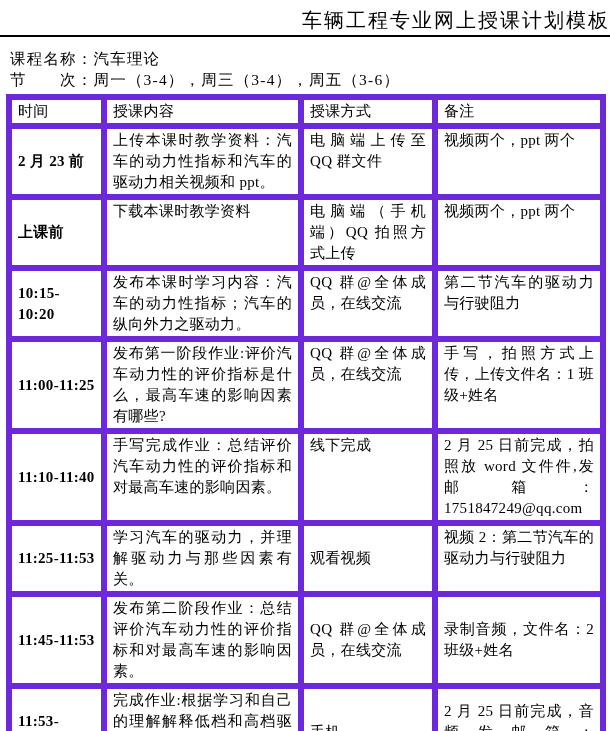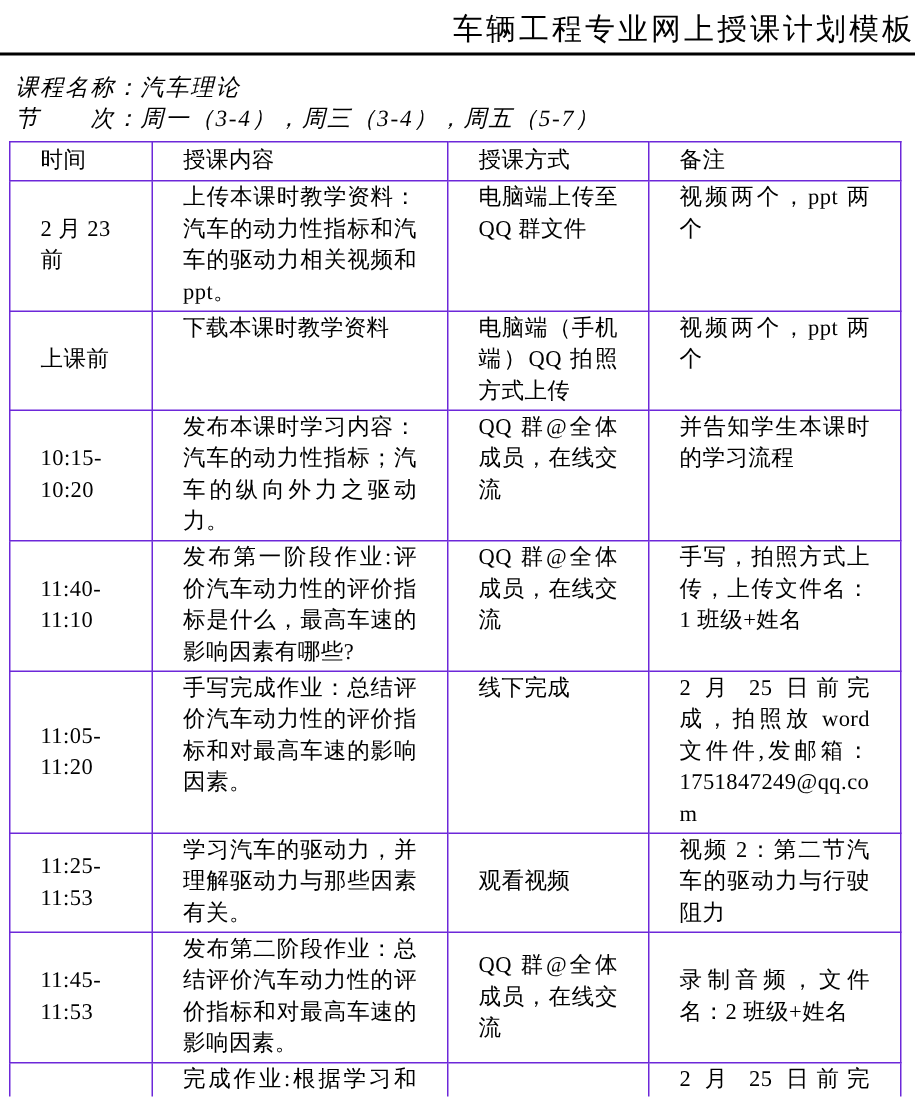--- a/index.html
+++ b/index.html
@@ -27,41 +27,41 @@
     border-bottom: 2px solid #000;
     margin-top: 3px;
     width: 610px;
   }
 
   .info {
     padding: 11px 10px 4px 10px;
     font-size: 15.5px;
     letter-spacing: 1.2px;
   }
-  .info-line { line-height: 21px; font-style: italic; }
+  .info-line { line-height: 21px; }
 
   table.schedule {
     border-collapse: collapse;
     table-layout: fixed;
     margin-left: 6px;
     width: 594px;
   }
   .schedule th, .schedule td {
-    border: 1px solid #6d28d9;
-    padding: 1px 20px;
+    border: 6px solid #6d28d9;
+    padding: 1px 6px;
     font-size: 15px;
     letter-spacing: 0.3px;
     line-height: 21px;
     font-weight: normal;
     text-align: left;
     vertical-align: top;
     overflow-wrap: break-word;
   }
   .schedule th { vertical-align: middle; }
-  .schedule td:first-child { vertical-align: middle; }
+  .schedule td:first-child { vertical-align: middle; font-weight: bold; }
   .schedule td:nth-child(n+2) { text-align: justify; }
 
   thead tr { height: 26px; }
   tbody tr:nth-child(1) { height: 58px; }
   tbody tr:nth-child(2) { height: 46px; }
   tbody tr:nth-child(3) { height: 63px; }
   tbody tr:nth-child(4) { height: 43px; }
   tbody tr:nth-child(5) { height: 90px; }
   tbody tr:nth-child(6) { height: 65px; }
   tbody tr:nth-child(7) { height: 45px; }
@@ -71,21 +71,21 @@
 </head>
 <body>
 
 <div class="page">
 
   <div class="doc-title">车辆工程专业网上授课计划模板</div>
   <div class="title-rule"></div>
 
   <div class="info">
     <div class="info-line">课程名称：汽车理论</div>
-    <div class="info-line">节　　次：周一（3-4），周三（3-4），周五（5-7）</div>
+    <div class="info-line">节　　次：周一（3-4），周三（3-4），周五（3-6）</div>
   </div>
 
   <table class="schedule">
     <colgroup>
       <col style="width:95px">
       <col style="width:197px">
       <col style="width:134px">
       <col style="width:168px">
     </colgroup>
     <thead>
@@ -106,30 +106,30 @@
         <tr>
           <td>上课前</td>
           <td>下载本课时教学资料</td>
           <td style="vertical-align: middle;">电脑端（手机端）QQ 拍照方式上传</td>
           <td>视频两个，ppt 两个</td>
         </tr>
         <tr>
           <td>10:15-10:20</td>
           <td>发布本课时学习内容：汽车的动力性指标；汽车的纵向外力之驱动力。</td>
           <td>QQ 群@全体成员，在线交流</td>
-          <td>并告知学生本课时的学习流程</td>
+          <td>第二节汽车的驱动力与行驶阻力</td>
         </tr>
         <tr>
-          <td>11:40-11:10</td>
+          <td>11:00-11:25</td>
           <td>发布第一阶段作业:评价汽车动力性的评价指标是什么，最高车速的影响因素有哪些?</td>
           <td>QQ 群@全体成员，在线交流</td>
           <td>手写，拍照方式上传，上传文件名：1 班级+姓名</td>
         </tr>
         <tr>
-          <td>11:05-11:20</td>
+          <td>11:10-11:40</td>
           <td>手写完成作业：总结评价汽车动力性的评价指标和对最高车速的影响因素。</td>
           <td>线下完成</td>
           <td>2 月 25 日前完成，拍照放 word 文件件,发邮箱：1751847249@qq.com</td>
         </tr>
         <tr>
           <td>11:25-11:53</td>
           <td>学习汽车的驱动力，并理解驱动力与那些因素有关。</td>
           <td style="vertical-align: middle;">观看视频</td>
           <td>视频 2：第二节汽车的驱动力与行驶阻力</td>
         </tr>

